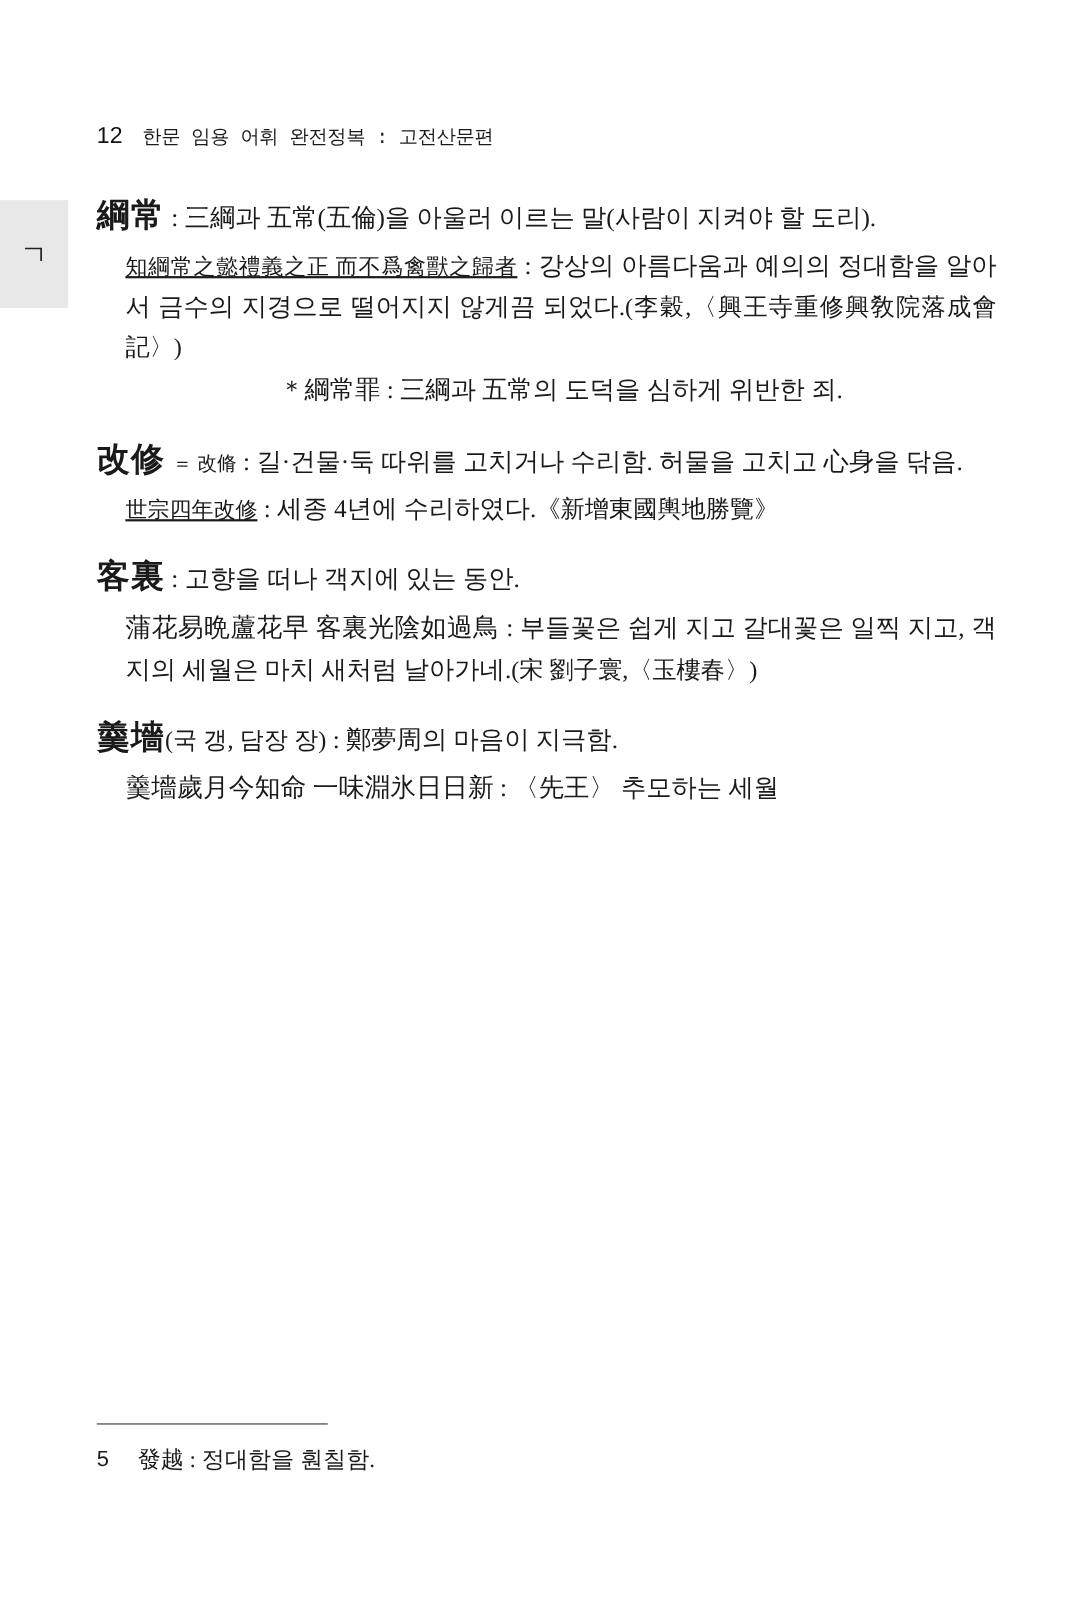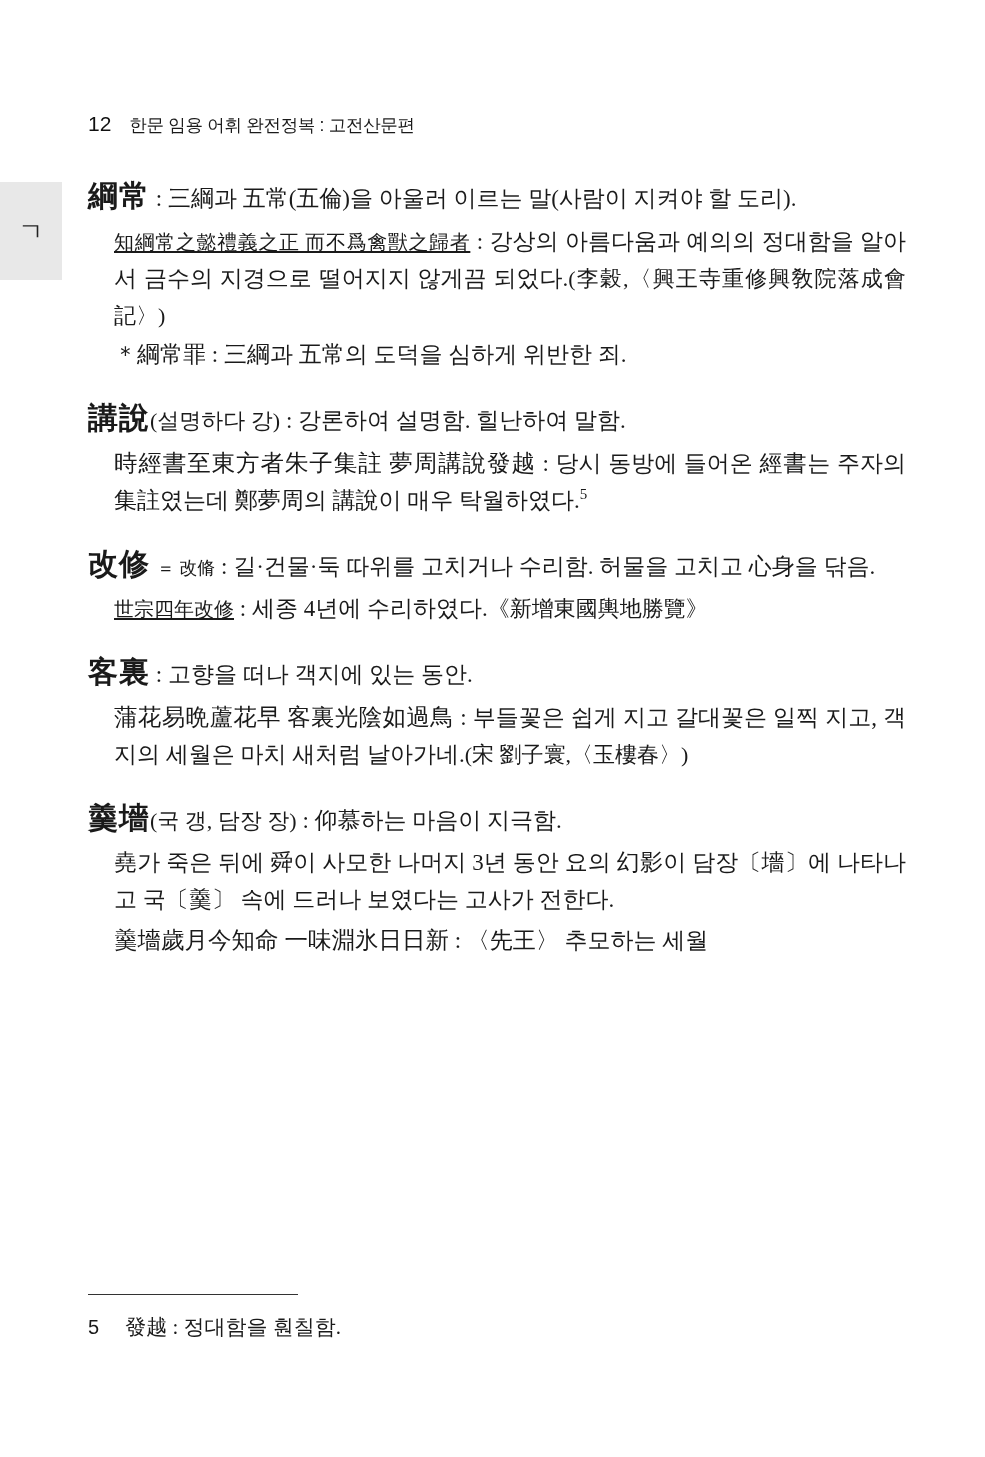--- a/index.html
+++ b/index.html
@@ -30,21 +30,21 @@
     align-items: baseline;
     gap: 18px;
   }
   .running-head .folio {
     font-family: "Liberation Sans", sans-serif;
     font-weight: normal;
     font-size: 21px;
     color: #111;
   }
   .running-head .book-title {
-    font-family: Liberation Sans, sans-serif;
+    font-family: Liberation Mono, monospace;
     font-size: 17.5px;
     letter-spacing: -0.3px;
     color: #1a1a1a;
   }
 
   
   .thumb-tab {
     position: absolute;
     left: 0;
     top: 182px;
@@ -117,20 +117,21 @@
   .cite sup {
     font-size: 15px;
     vertical-align: super;
   }
 
   .subentry {
     font-size: 23px;
     line-height: 1.62;
     margin: 2px 0 0 0;
     padding-left: 26px;
+    text-align: center;
   }
 
   .note-block {
     font-size: 23px;
     line-height: 1.62;
     margin: 2px 0 0 0;
     padding-left: 26px;
     text-align: justify;
   }
 
@@ -179,28 +180,20 @@
         <span class="hw">綱常</span><span class="def"> : </span><span class="def">三綱과 五常(五倫)을 아울러 이르는 말(사람이 지켜야 할 도리).</span>
       </p>
       <p class="cite">
         <span class="han-u">知綱常之懿禮義之正 而不爲禽獸之歸者</span><span> : </span><span>강상의 아름다움과 예의의 정대함을 알아서 금수의 지경으로 떨어지지 않게끔 되었다.</span><span class="src">(李穀,〈興王寺重修興敎院落成會記〉)</span>
       </p>
       <p class="subentry">
         <span>＊</span><span>綱常罪</span><span> : </span><span>三綱과 五常의 도덕을 심하게 위반한 죄.</span>
       </p>
     </div>
 
-    <div class="entry">
-      <p class="headline">
-        <span class="hw">講說</span><span class="gloss">(설명하다 강)</span><span class="def"> : </span><span class="def">강론하여 설명함. 힐난하여 말함.</span>
-      </p>
-      <p class="cite">
-        <span class="han">時經書至東方者朱子集註 夢周講說發越</span><span> : </span><span>당시 동방에 들어온 經書는 주자의 集註였는데 鄭夢周의 講說이 매우 탁월하였다.</span><sup>5</sup>
-      </p>
-    </div>
 
     <div class="entry">
       <p class="headline">
         <span class="hw">改修</span>
         <span class="eq">＝ 改脩</span><span class="def"> : </span><span class="def">길·건물·둑 따위를 고치거나 수리함. 허물을 고치고 心身을 닦음.</span>
       </p>
       <p class="cite">
         <span class="han-u">世宗四年改修</span><span> : </span><span>세종 4년에 수리하였다.</span><span class="src">《新增東國輿地勝覽》</span>
       </p>
     </div>
@@ -209,23 +202,22 @@
       <p class="headline">
         <span class="hw">客裏</span><span class="def"> : </span><span class="def">고향을 떠나 객지에 있는 동안.</span>
       </p>
       <p class="cite">
         <span class="han">蒲花易晩蘆花早 客裏光陰如過鳥</span><span> : </span><span>부들꽃은 쉽게 지고 갈대꽃은 일찍 지고, 객지의 세월은 마치 새처럼 날아가네.</span><span class="src">(宋 劉子寰,〈玉樓春〉)</span>
       </p>
     </div>
 
     <div class="entry">
       <p class="headline">
-        <span class="hw">羹墻</span><span class="gloss">(국 갱, 담장 장)</span><span class="def"> : </span><span class="def">仰慕하는 마음이 지극함.</span>
-      </p>
-      <p class="note-block">堯가 죽은 뒤에 舜이 사모한 나머지 3년 동안 요의 幻影이 담장〔墻〕에 나타나고 국〔羹〕 속에 드러나 보였다는 고사가 전한다.</p>
+        <span class="hw">羹墻</span><span class="gloss">(국 갱, 담장 장)</span><span class="def"> : </span><span class="def">鄭夢周의 마음이 지극함.</span>
+      </p>
       <p class="cite">
         <span class="han">羹墻歲月今知命 一味淵氷日日新</span><span> : </span><span>〈先王〉 추모하는 세월</span>
       </p>
     </div>
 
   </div>
 
   <div class="footnote-rule"></div>
 
   <div class="footnote">

